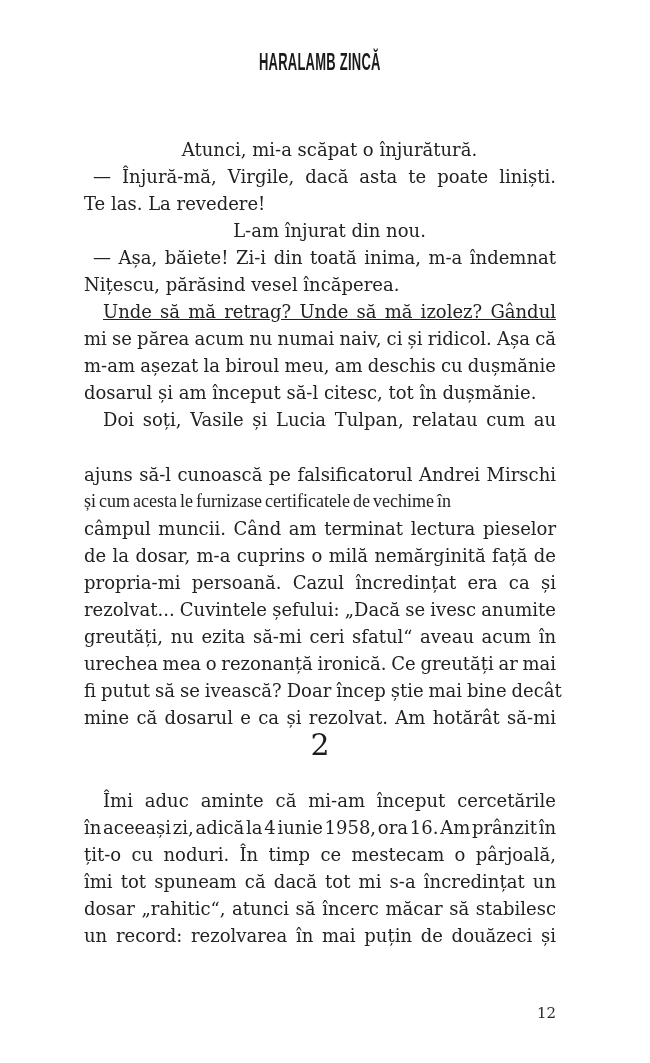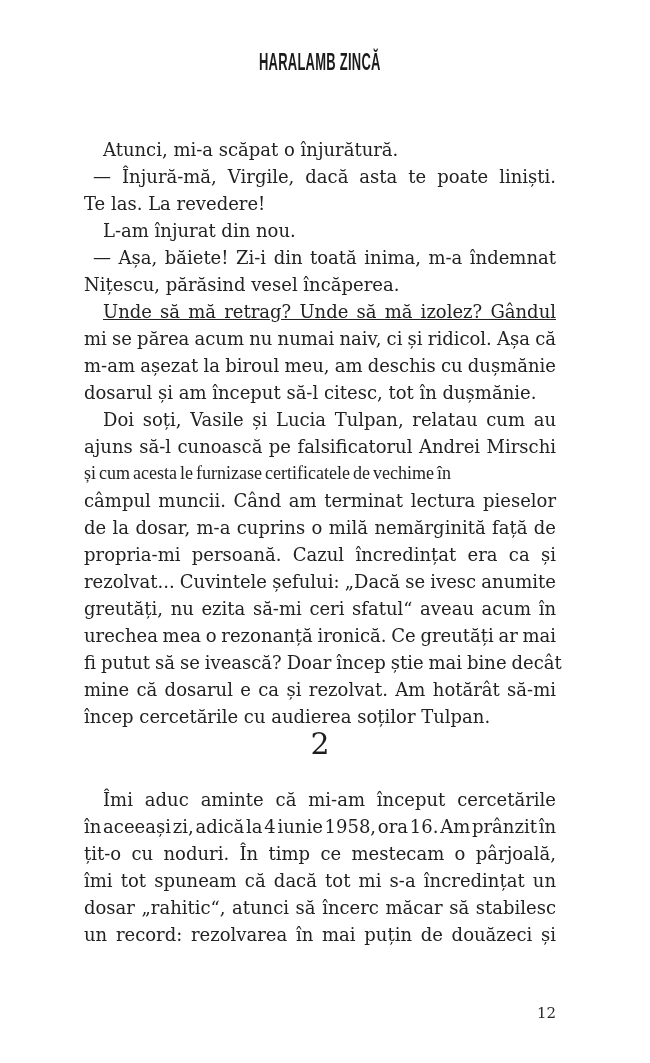--- a/index.html
+++ b/index.html
@@ -42,21 +42,21 @@
     width: 472px;
     font-size: 18px;
     line-height: 27px;
   }
   .para { margin: 0; }
   .line {
     white-space: nowrap;
     height: 27px;
     overflow: visible;
   }
-  .para.normal .line:first-child { text-indent: 19px; }
+  .para.normal .line:first-child { text-indent: 19px; text-align: center; }
   .para.dash   .line:first-child { text-indent: 9px; }
   .section-heading {
     font-size: 30px;
     line-height: 27px;
     margin: 0 0 29px 0;
     text-align: center;
     font-weight: 400;
     color: #1d1d1d;
   }
   .folio {
@@ -101,31 +101,30 @@
 
     <div class="para normal">
       <div class="line j" style="word-spacing: 2.45117px; text-decoration: underline;"><span>Unde să mă retrag? Unde să mă izolez? Gândul</span></div>
       <div class="line j" style="word-spacing: -0.526989px;"><span>mi se părea acum nu numai naiv, ci și ridicol. Așa că</span></div>
       <div class="line j" style="word-spacing: -0.513672px;"><span>m-am așezat la biroul meu, am deschis cu dușmănie</span></div>
       <div class="line"><span>dosarul și am început să-l citesc, tot în dușmănie.</span></div>
     </div>
 
     <div class="para normal">
       <div class="line j" style="word-spacing: 2.94141px;"><span>Doi soți, Vasile și Lucia Tulpan, relatau cum au</span></div>
-      <div class="line j" style="word-spacing: 0.747396px;"><span>ajuns să-l cunoască pe falsificatorul Andrei Mirschi</span></div>
+      <div class="line j" style="word-spacing: 0.747396px; margin-top: 28px;"><span>ajuns să-l cunoască pe falsificatorul Andrei Mirschi</span></div>
       <div class="line j" style="word-spacing: -1.48047px; font-family: Liberation Serif, serif;"><span>și cum acesta le furnizase certificatele de vechime în</span></div>
       <div class="line j" style="word-spacing: 1.89583px;"><span>câmpul muncii. Când am terminat lectura pieselor</span></div>
       <div class="line j" style="word-spacing: 0.663194px;"><span>de la dosar, m-a cuprins o milă nemărginită față de</span></div>
       <div class="line j" style="word-spacing: 5.60938px;"><span>propria-mi persoană. Cazul încredințat era ca și</span></div>
       <div class="line j" style="word-spacing: -0.528646px;"><span>rezolvat... Cuvintele șefului: „Dacă se ivesc anumite</span></div>
       <div class="line j" style="word-spacing: 1.88086px;"><span>greutăți, nu ezita să-mi ceri sfatul“ aveau acum în</span></div>
       <div class="line j" style="word-spacing: -1.01953px;"><span>urechea mea o rezonanță ironică. Ce greutăți ar mai</span></div>
       <div class="line j" style="word-spacing: -0.795312px;"><span>fi putut să se ivească? Doar încep știe mai bine decât</span></div>
       <div class="line j" style="word-spacing: 1.64236px;"><span>mine că dosarul e ca și rezolvat. Am hotărât să-mi</span></div>
-      <div class="line"><span>încep cercetările cu audierea soților Tulpan.</span></div>
     </div>
 
     <div class="section-heading">2</div>
 
     <div class="para normal">
       <div class="line j" style="word-spacing: 6.16667px;"><span>Îmi aduc aminte că mi-am început cercetările</span></div>
       <div class="line j" style="word-spacing: -3.96745px;"><span>în aceeași zi, adică la 4 iunie 1958, ora 16. Am prânzit în</span></div>
       <div class="line j" style="word-spacing: 4.62305px;"><span>țit-o cu noduri. În timp ce mestecam o pârjoală,</span></div>
       <div class="line j" style="word-spacing: 2.46875px;"><span>îmi tot spuneam că dacă tot mi s-a încredințat un</span></div>
       <div class="line j" style="word-spacing: 0.839286px;"><span>dosar „rahitic“, atunci să încerc măcar să stabilesc</span></div>

